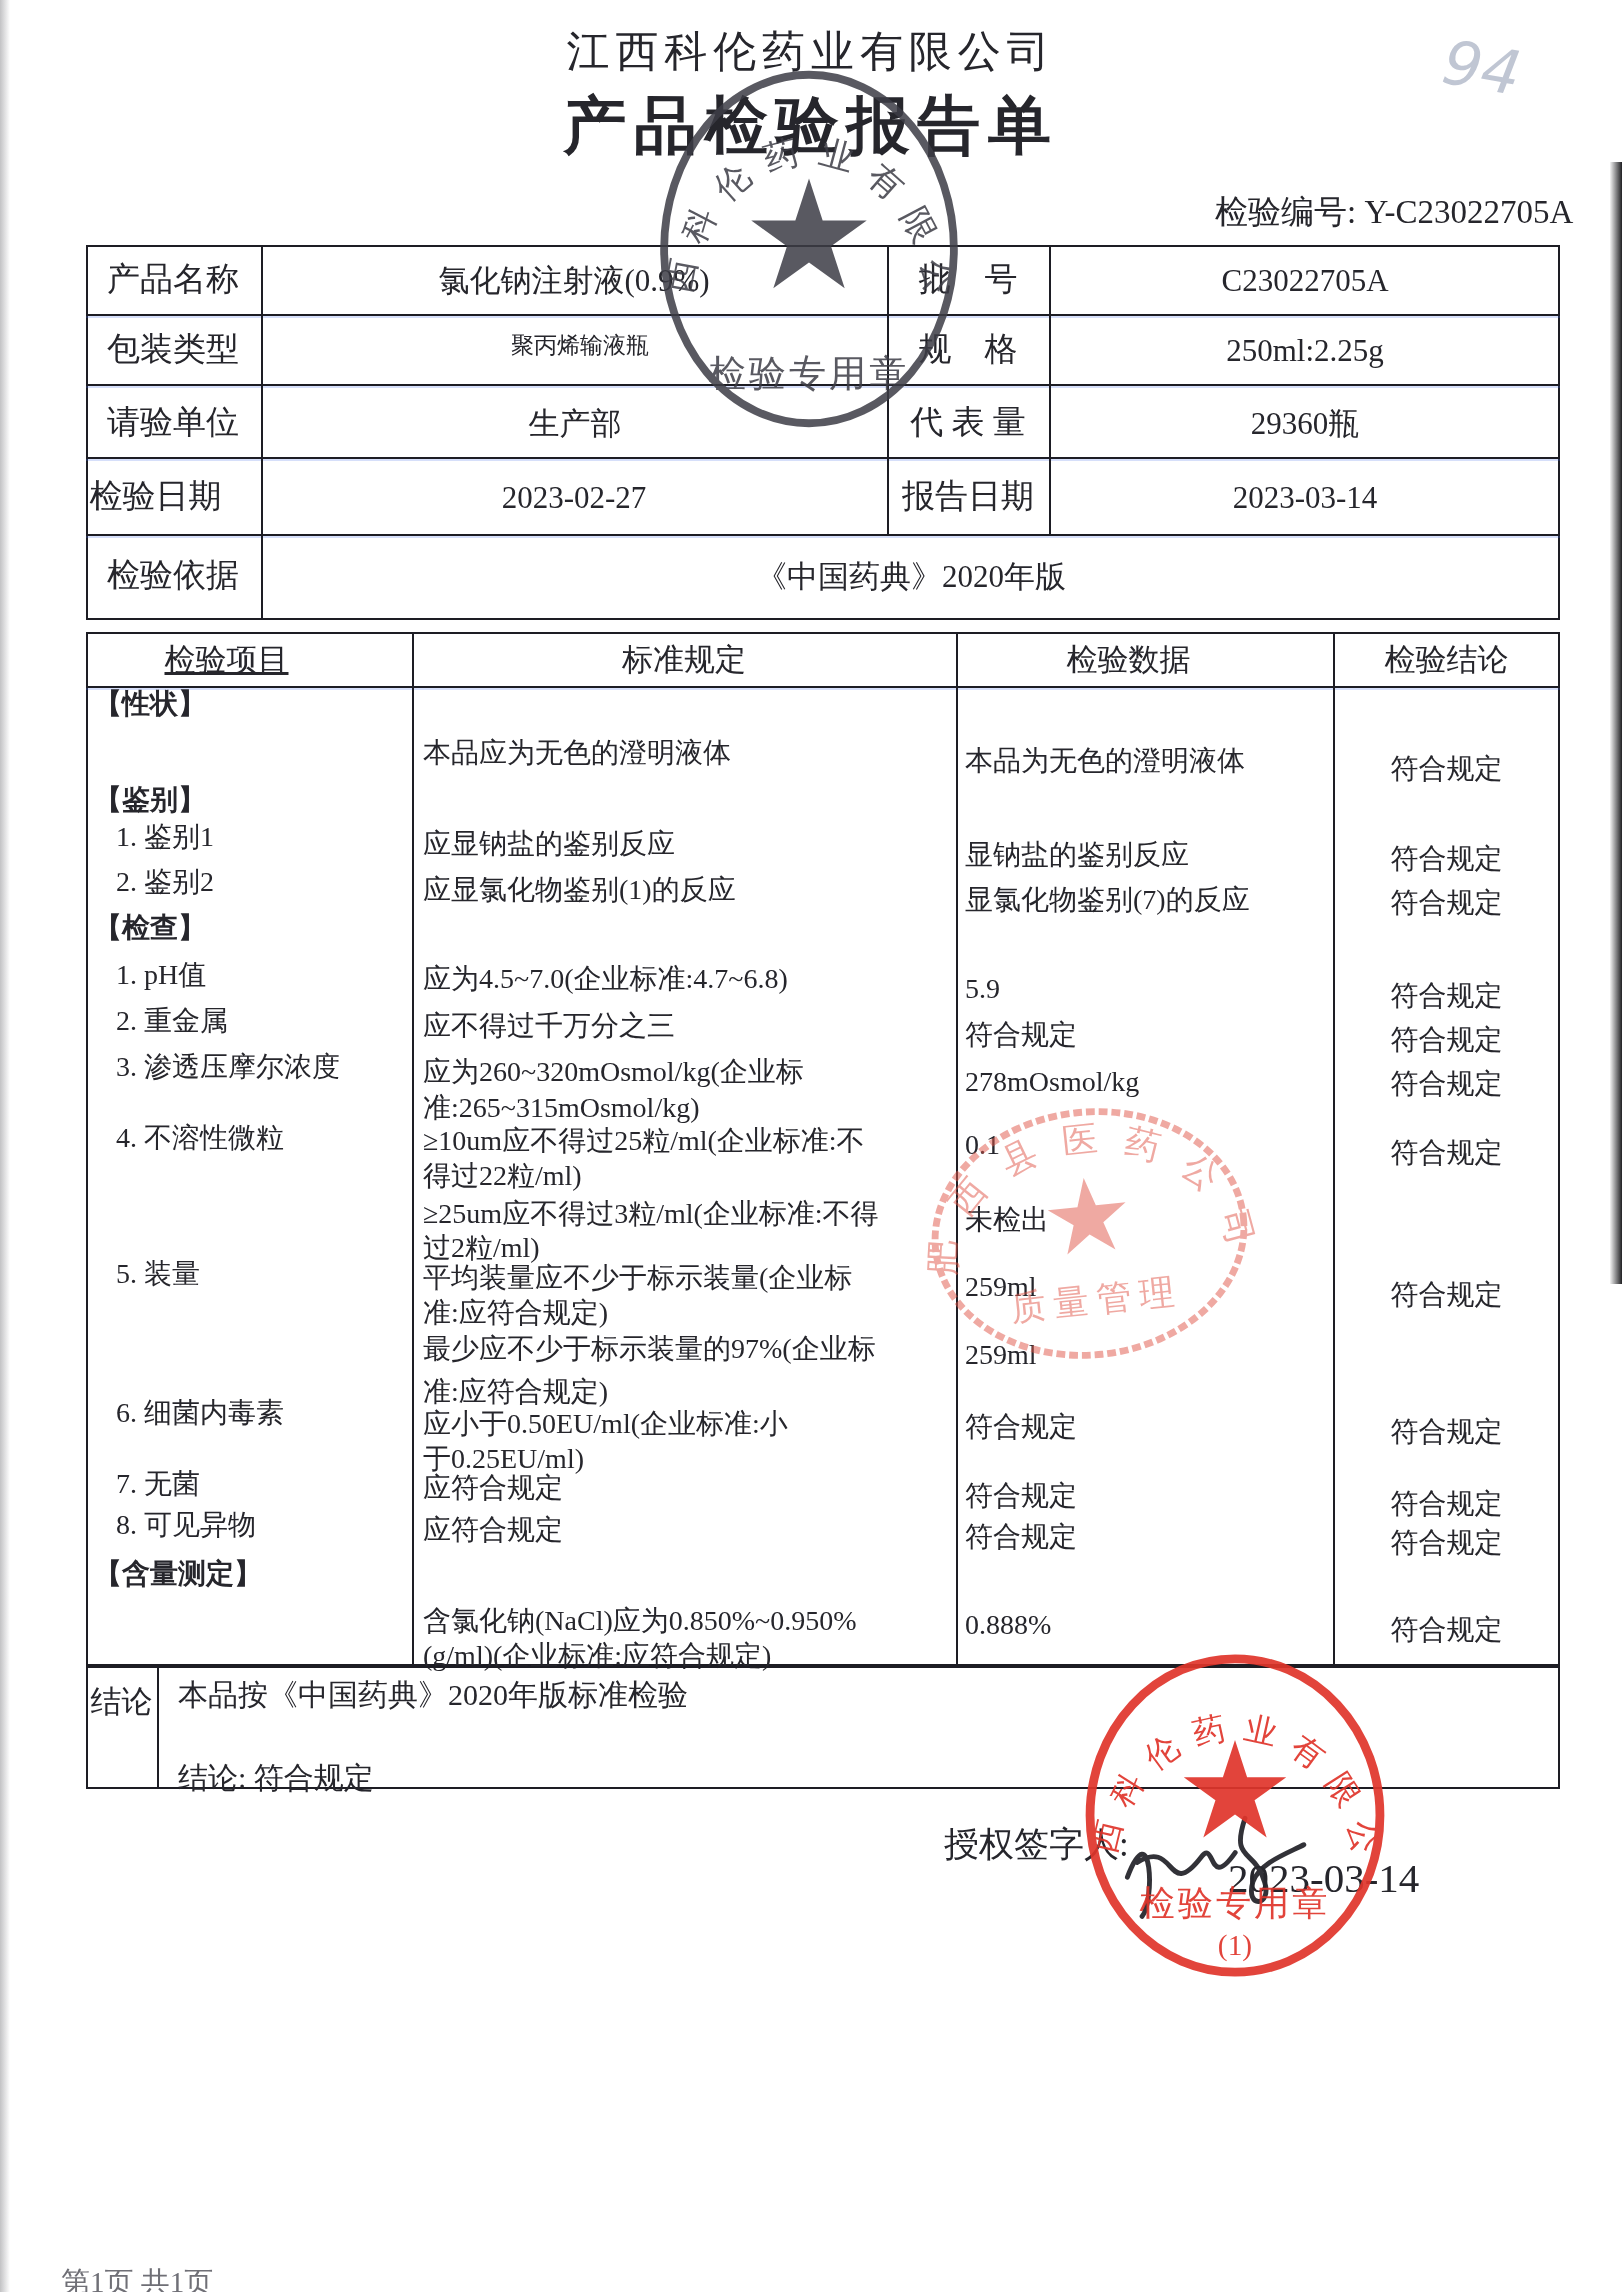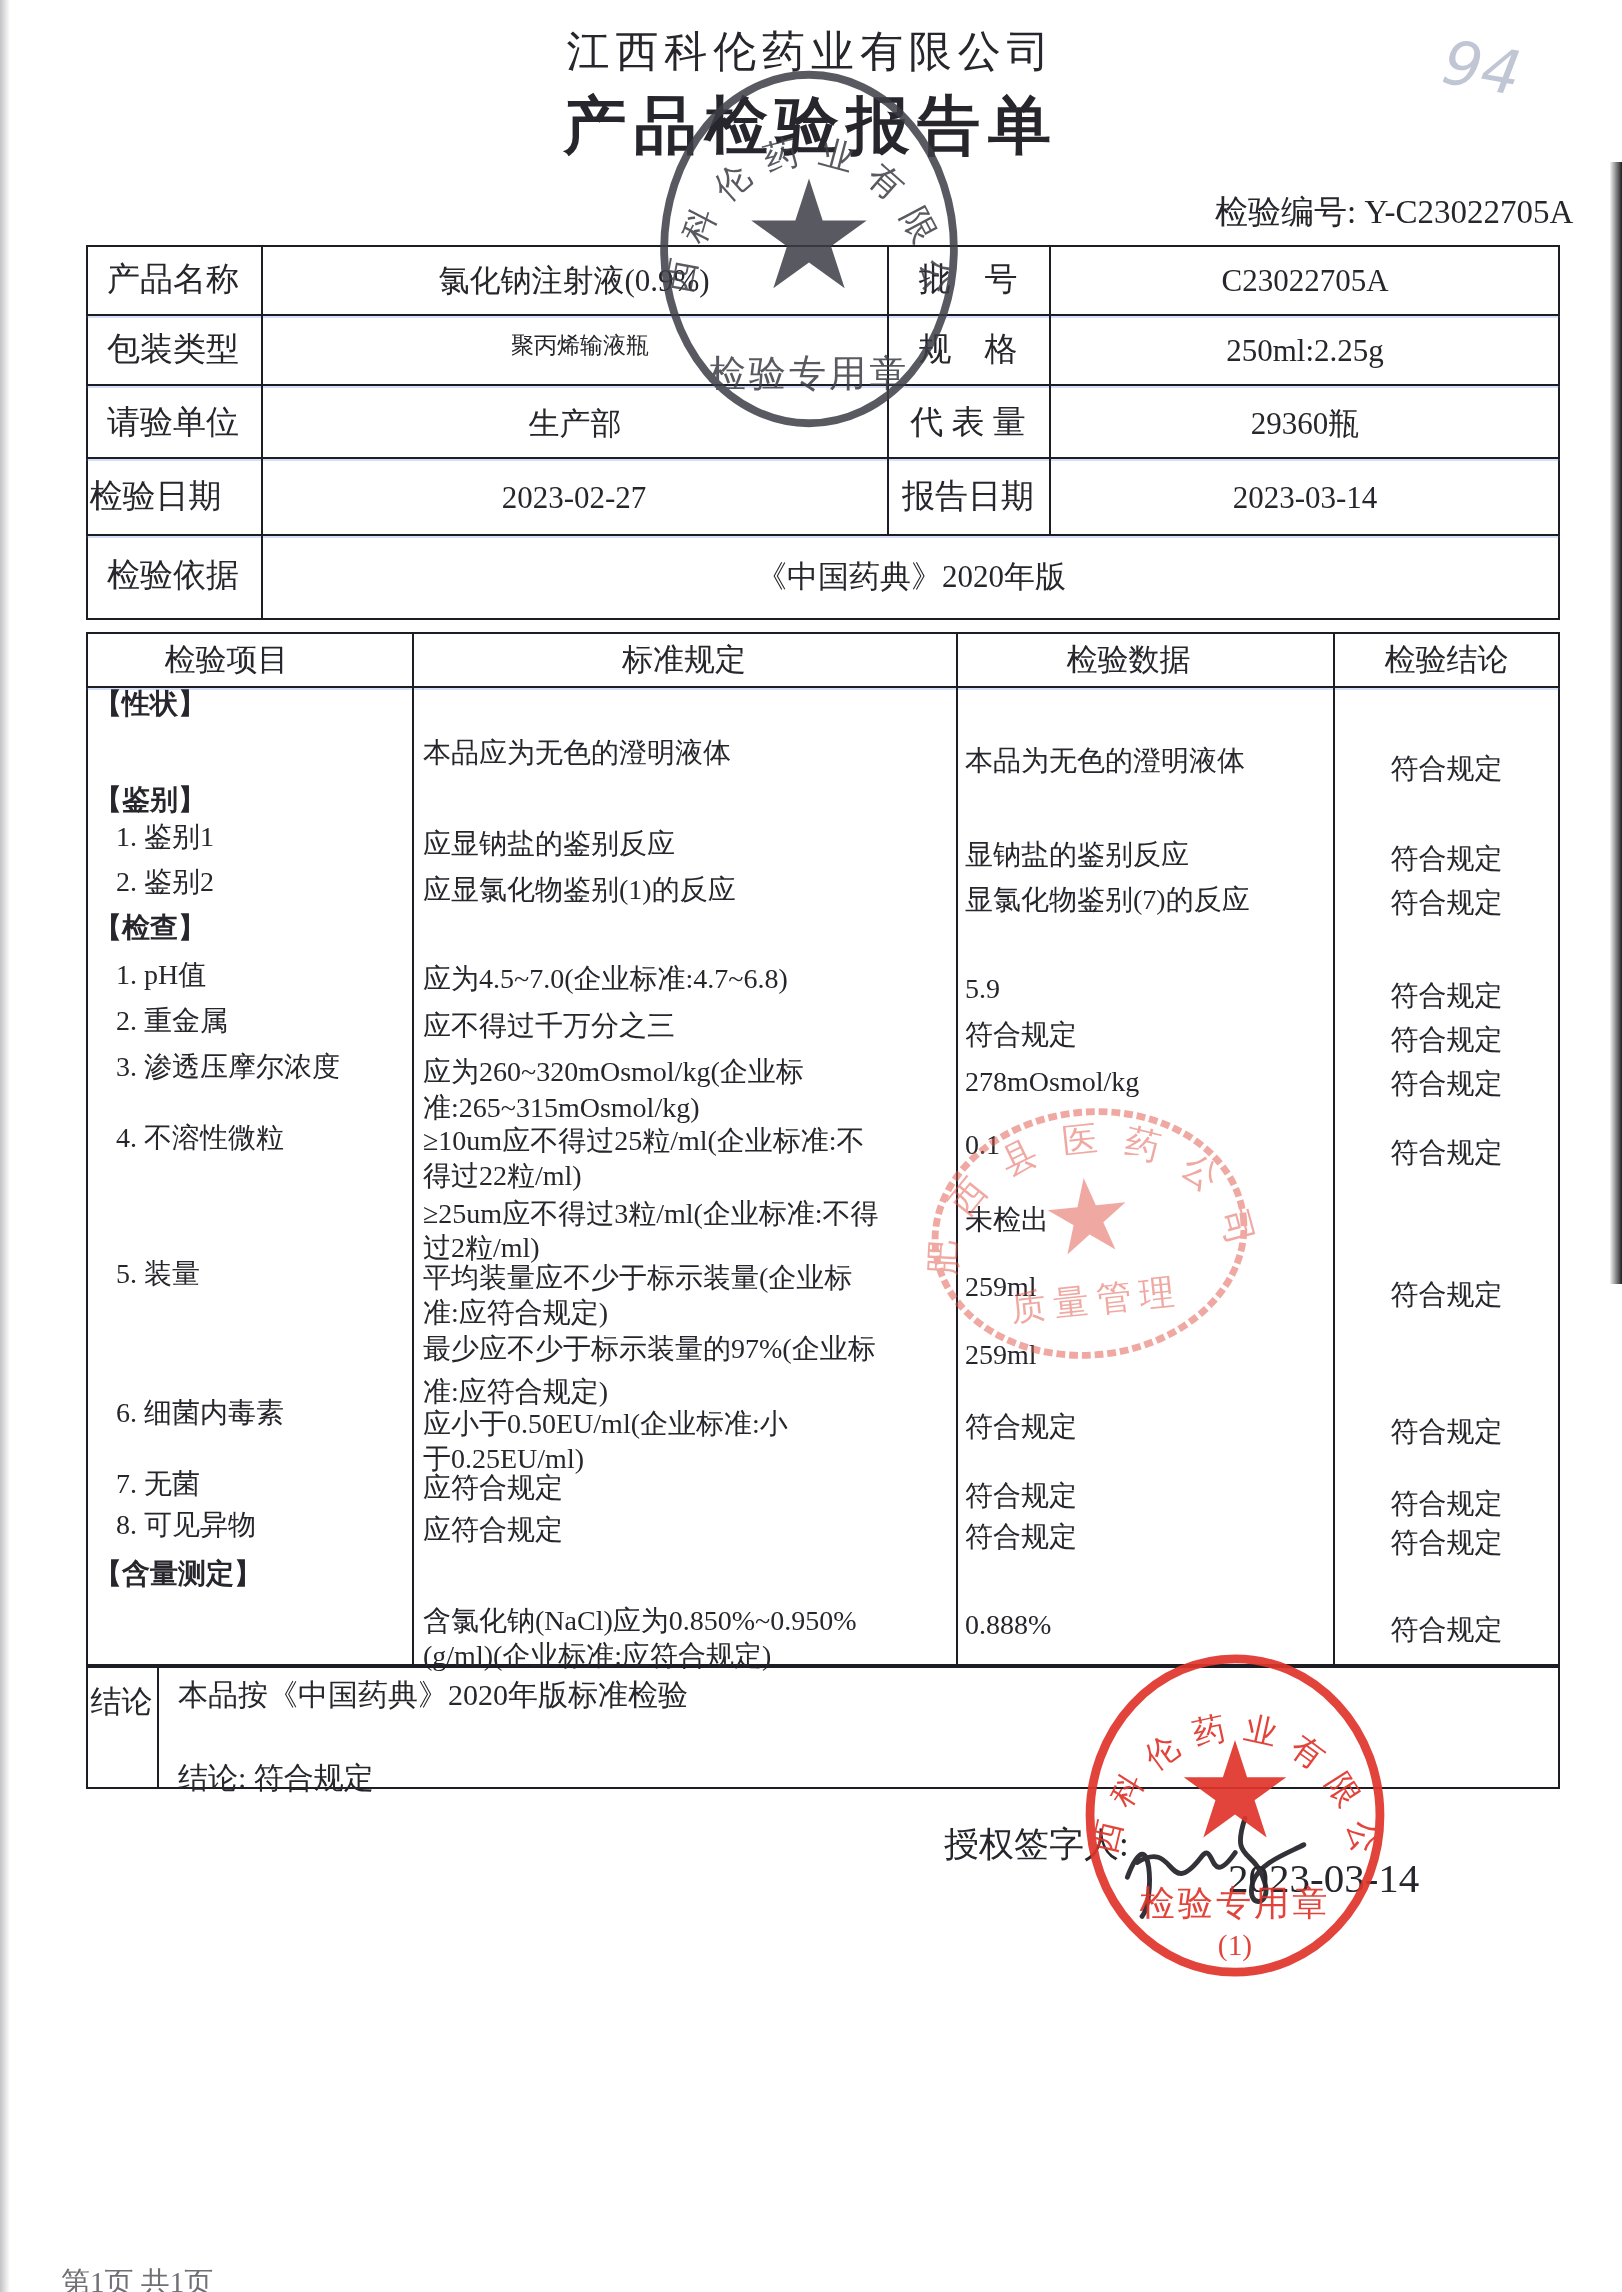--- a/index.html
+++ b/index.html
@@ -70,21 +70,21 @@
 
   <div class="t" style="left:86px;top:557px;width:174px;text-align:center;font-size:33px;">检验依据</div>
   <div class="t" style="left:261px;top:559px;width:1300px;text-align:center;font-size:31px;">《中国药典》2020年版</div>
 
   <div class="box" style="left:86px;top:632px;width:1474px;height:1034px;"></div>
   <div class="hline" style="left:86px;top:686px;width:1474px;"></div>
   <div class="vline" style="left:412px;top:632px;height:1034px;"></div>
   <div class="vline" style="left:956px;top:632px;height:1034px;"></div>
   <div class="vline" style="left:1333px;top:632px;height:1034px;"></div>
 
-  <div class="t" style="left:86px;top:642px;width:281px;text-align:center;font-size:31px;">检验项目</div>
+  <div class="t" style="left:86px;top:642px;width:281px;text-align:center;font-size:31px;text-decoration:underline;">检验项目</div>
   <div class="t" style="left:412px;top:642px;width:544px;text-align:center;font-size:31px;">标准规定</div>
   <div class="t" style="left:956px;top:642px;width:345px;text-align:center;font-size:31px;">检验数据</div>
   <div class="t" style="left:1333px;top:642px;width:227px;text-align:center;font-size:31px;">检验结论</div>
 
   <div class="t body-txt" style="left:94px;top:688px;font-weight:700;">【性状】</div>
   <div class="t body-txt" style="left:94px;top:784px;font-weight:700;">【鉴别】</div>
   <div class="t body-txt" style="left:116px;top:821px;">1. 鉴别1</div>
   <div class="t body-txt" style="left:116px;top:866px;">2. 鉴别2</div>
   <div class="t body-txt" style="left:94px;top:912px;font-weight:700;">【检查】</div>
   <div class="t body-txt" style="left:116px;top:959px;">1. pH值</div>

